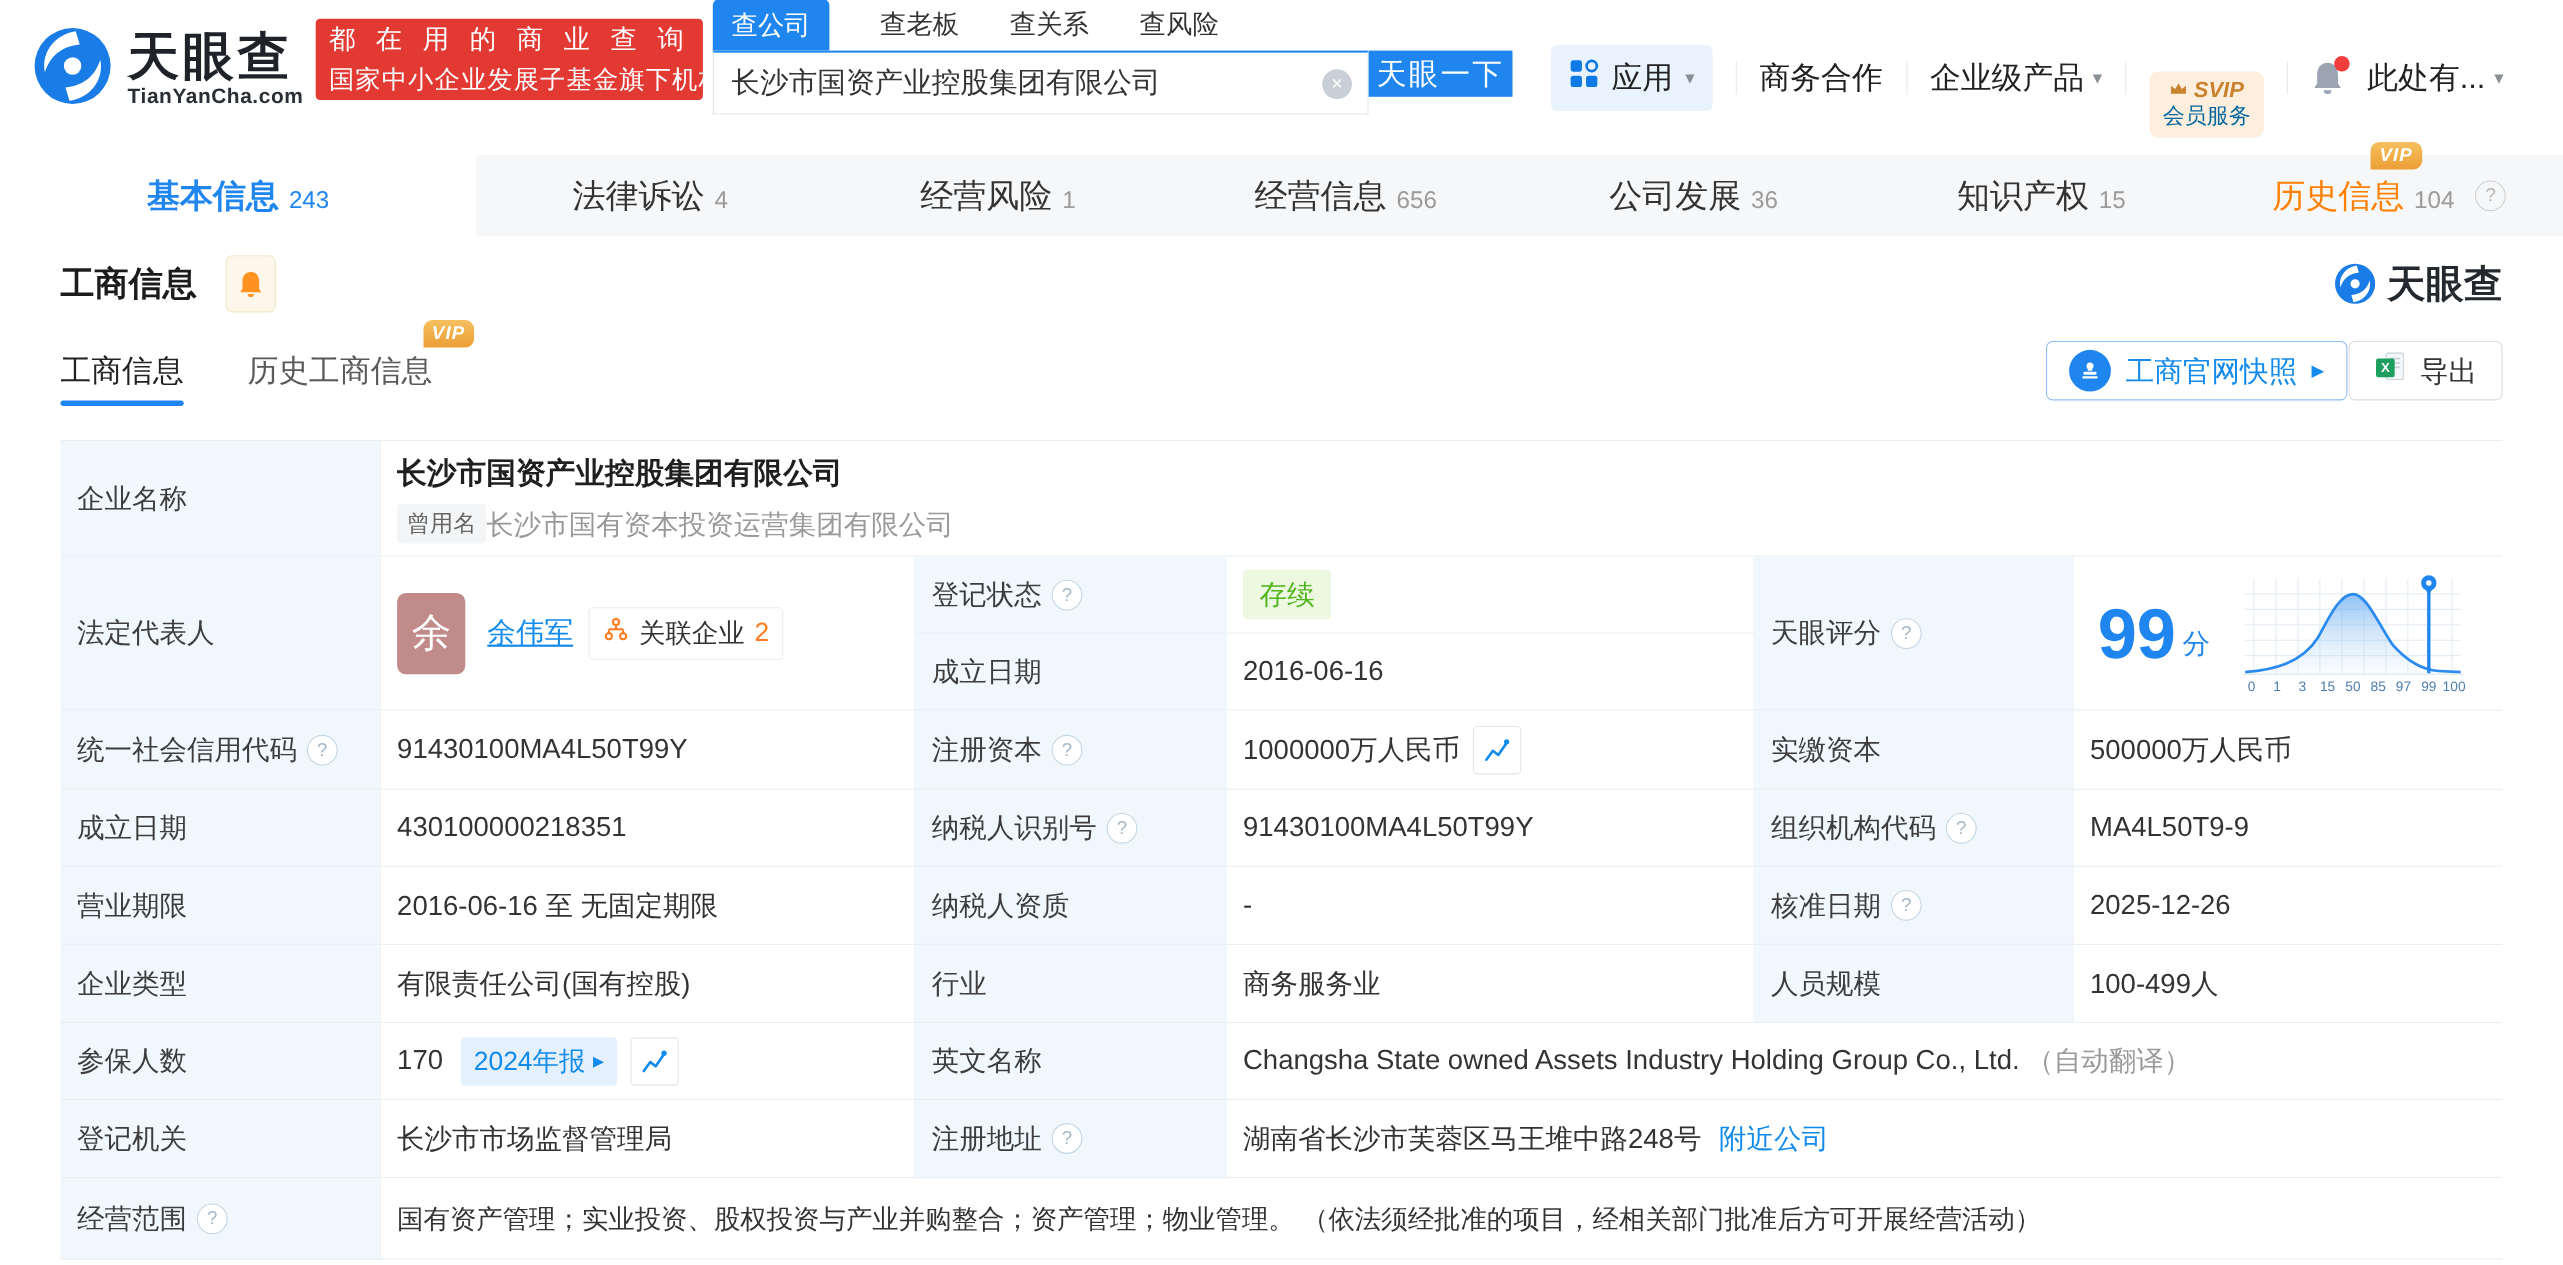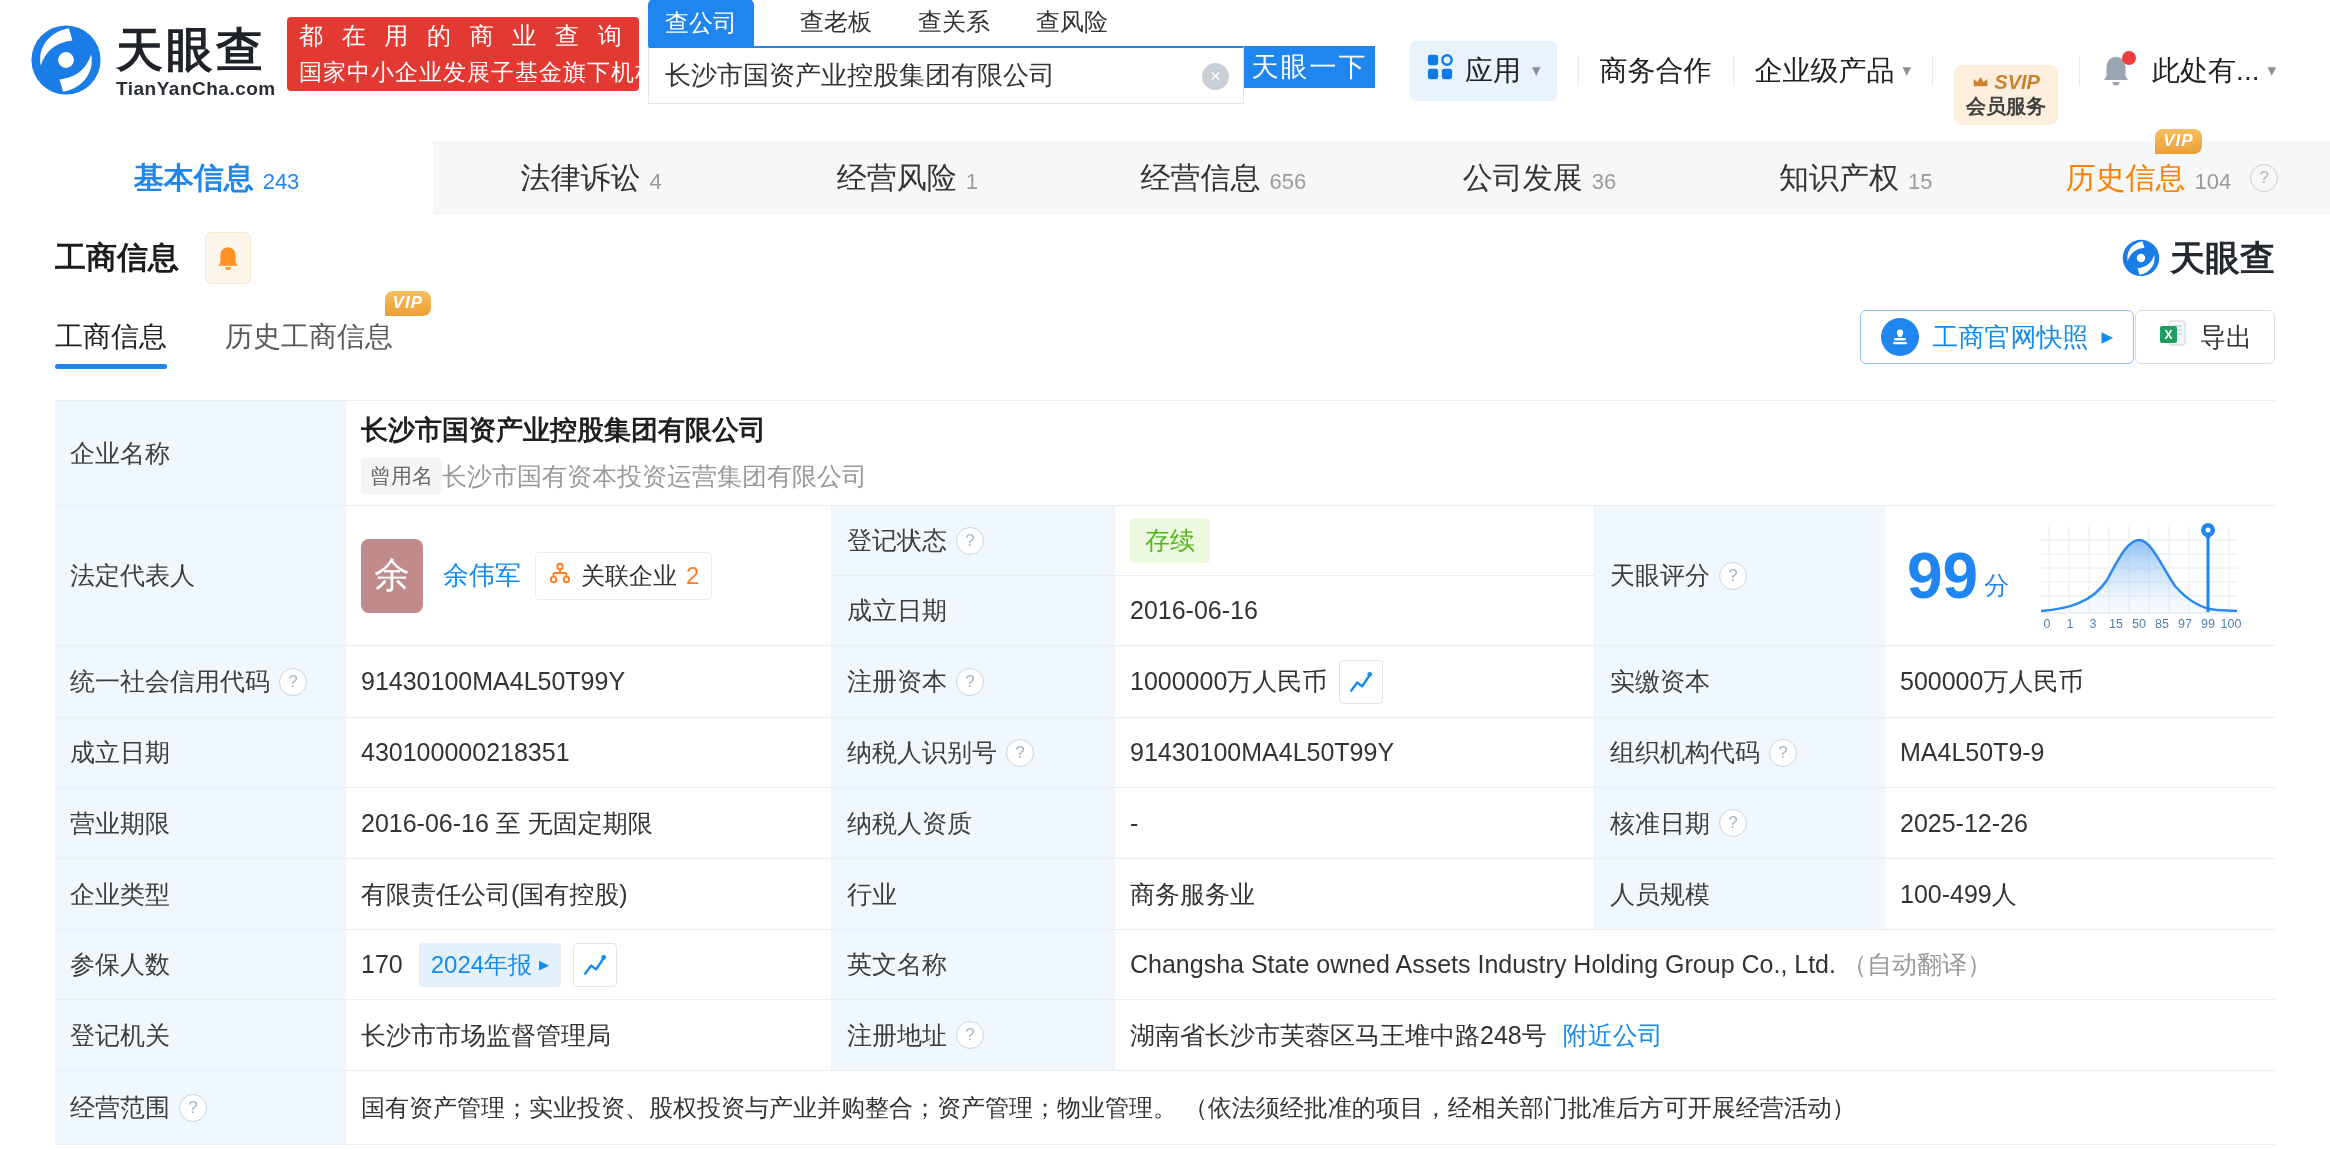--- a/index.html
+++ b/index.html
@@ -23,21 +23,21 @@
   .input-wrap input{border:0;outline:0;width:100%;height:100%;box-sizing:border-box;padding:0 58px 0 16px;font-size:26px;color:#333;font-family:inherit;}
   .clear{position:absolute;right:14px;top:15px;width:27px;height:27px;border-radius:50%;background:#c9cfd6;color:#fff;font-size:18px;display:flex;align-items:center;justify-content:center;cursor:pointer;}
   .search-btn{width:131px;height:42px;background:#1f86f0;color:#fff;font-size:27px;letter-spacing:2px;display:flex;align-items:center;justify-content:center;border:0;cursor:pointer;font-family:inherit;}
   .header-right{position:absolute;right:54px;top:0;height:141px;display:flex;align-items:center;gap:21px;}
   .apps{display:flex;align-items:center;gap:11px;background:#e9f3fe;border-radius:6px;padding:11px 16px;font-size:28px;color:#222;cursor:pointer;}
   .hitem{display:flex;align-items:center;gap:8px;font-size:28px;color:#222;cursor:pointer;}
   .caret{font-size:17px;color:#8a9097;}
   .vsep{width:1px;height:30px;background:#e9e9e9;}
   .svip{background:#fdeedd;border-radius:8px;padding:6px 12px;text-align:center;cursor:pointer;margin-top:48px;}
   .svip-line{display:flex;align-items:center;justify-content:center;gap:5px;font-size:20px;font-weight:bold;font-style:italic;color:#c9822d;line-height:1.15;}
-  .svip-b{font-size:20px;font-weight:bold;color:#404040;line-height:1.25;}
+  .svip-b{font-size:20px;font-weight:normal;color:#0369a1;line-height:1.25;}
   .bell{position:relative;cursor:pointer;display:flex;}
   .dot{position:absolute;top:-4px;right:-5px;width:14px;height:14px;background:#f23d3d;border-radius:50%;}
   
   .navbar{height:74px;background:#f6f7f9;display:flex;}
   .ntab-active{width:433px;background:#fff;display:flex;align-items:center;justify-content:center;gap:9px;font-size:30px;font-weight:bold;color:#1f86f0;cursor:pointer;}
   .ntab{flex:1;display:flex;align-items:center;justify-content:center;gap:9px;font-size:30px;color:#333;cursor:pointer;}
   .ncount{font-size:22px;color:#9b9b9b;margin-top:7px;font-weight:normal;}
   .ncount-a{color:#1f86f0;}
   .nav-his-label{color:#ff8000;position:relative;}
   .vip-badge{display:inline-block;background:linear-gradient(180deg,#f6bf5f,#ec9f35);color:#fff;font-size:17px;font-weight:bold;font-style:italic;padding:2px 8px 3px;border-radius:8px 8px 8px 0;letter-spacing:1px;}
@@ -64,21 +64,21 @@
   .info-table{margin:27px 55px 0;display:grid;grid-template-columns:291px 486px 283px 480px 290px 390px;grid-template-rows:105px 70px 70px 72px 70px 71px 71px 70px 71px 74px;border-top:1px solid #e9eef4;}
   .c{display:flex;align-items:center;padding:0 12px 0 15px;font-size:25px;color:#333;border-bottom:1px solid #e9eef4;border-right:1px solid #eef3f7;min-width:0;box-sizing:border-box;}
   .lbl{background:#f0f8fd;color:#3d3d3d;}
   .v-name{flex-direction:column;align-items:flex-start;justify-content:center;gap:10px;}
   .company-name{font-size:27px;font-weight:bold;color:#1f1f1f;}
   .former{display:flex;align-items:center;}
   .former-badge{background:#f3f5f7;color:#666;font-size:21px;padding:4px 9px;border-radius:4px;}
   .former-name{color:#999;font-size:25px;}
   .avatar{width:62px;height:74px;border-radius:8px;background:#c28b8b;color:#fff;font-size:36px;display:flex;align-items:center;justify-content:center;flex:none;}
   .link{color:#128bed;cursor:pointer;}
-  .rep-name{margin-left:20px;font-size:26px;}
+  .rep-name{margin-left:20px;font-size:26px;text-decoration:underline;}
   .rel-badge{display:flex;align-items:center;gap:9px;border:1px solid #ececec;border-radius:4px;padding:7px 12px;margin-left:14px;font-size:24px;color:#333;cursor:pointer;background:#fff;}
   .rel-count{color:#ff7d1f;}
   .status-badge{background:#ecf9e0;color:#52b51e;font-size:25px;padding:6px 15px;border-radius:4px;}
   .score-cell{padding-left:22px;}
   .score-num{font-size:64px;font-weight:bold;color:#1f86f0;line-height:1;}
   .score-unit{font-size:25px;color:#1f86f0;margin:20px 0 0 6px;}
   .score-svg{margin-left:28px;}
   .icon-box{width:42px;height:42px;border:1px solid #e1e6eb;border-radius:4px;display:flex;align-items:center;justify-content:center;margin-left:12px;background:#fff;cursor:pointer;flex:none;}
   .report-badge{background:#e4f1fd;color:#128bed;font-size:24px;padding:6px 12px;border-radius:4px;display:flex;align-items:center;gap:7px;margin-left:16px;cursor:pointer;}
   .report-arr{font-size:13px;}

